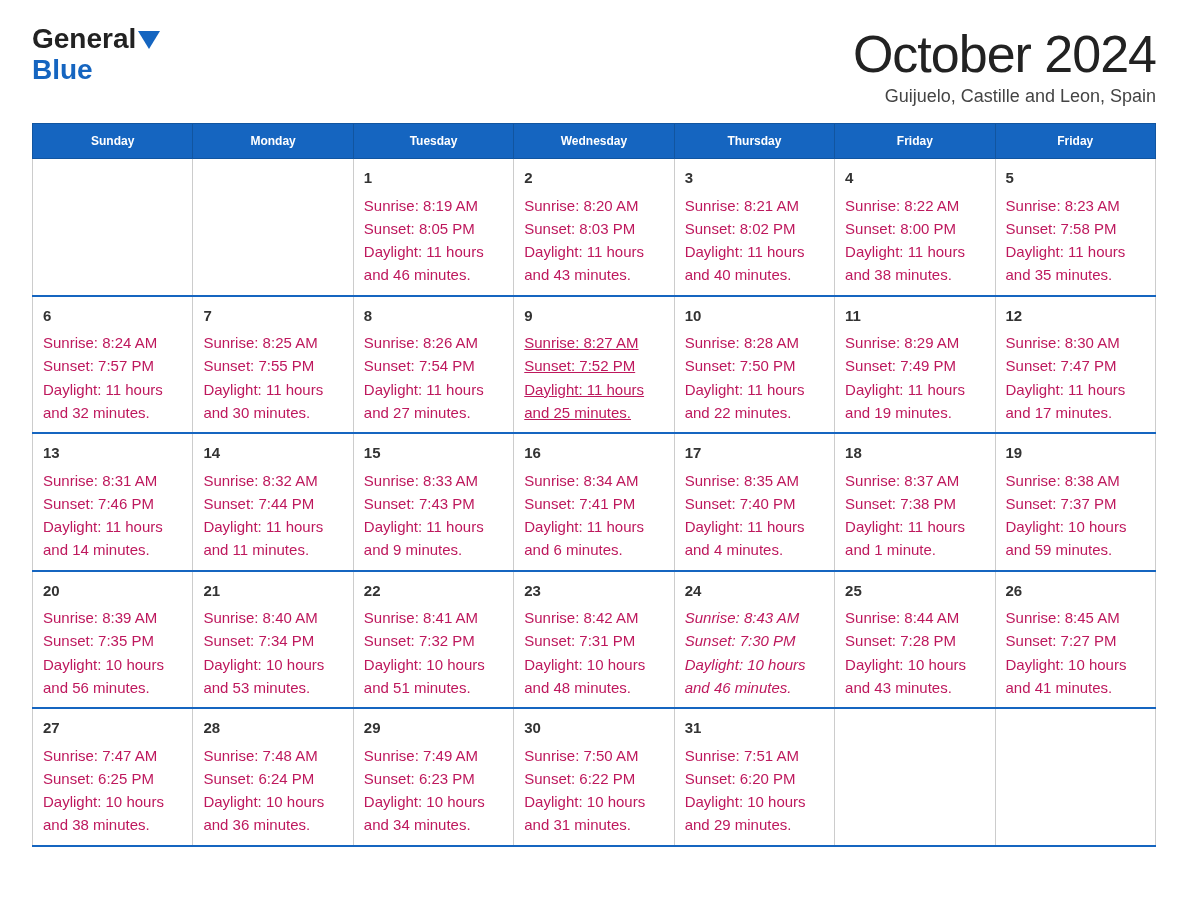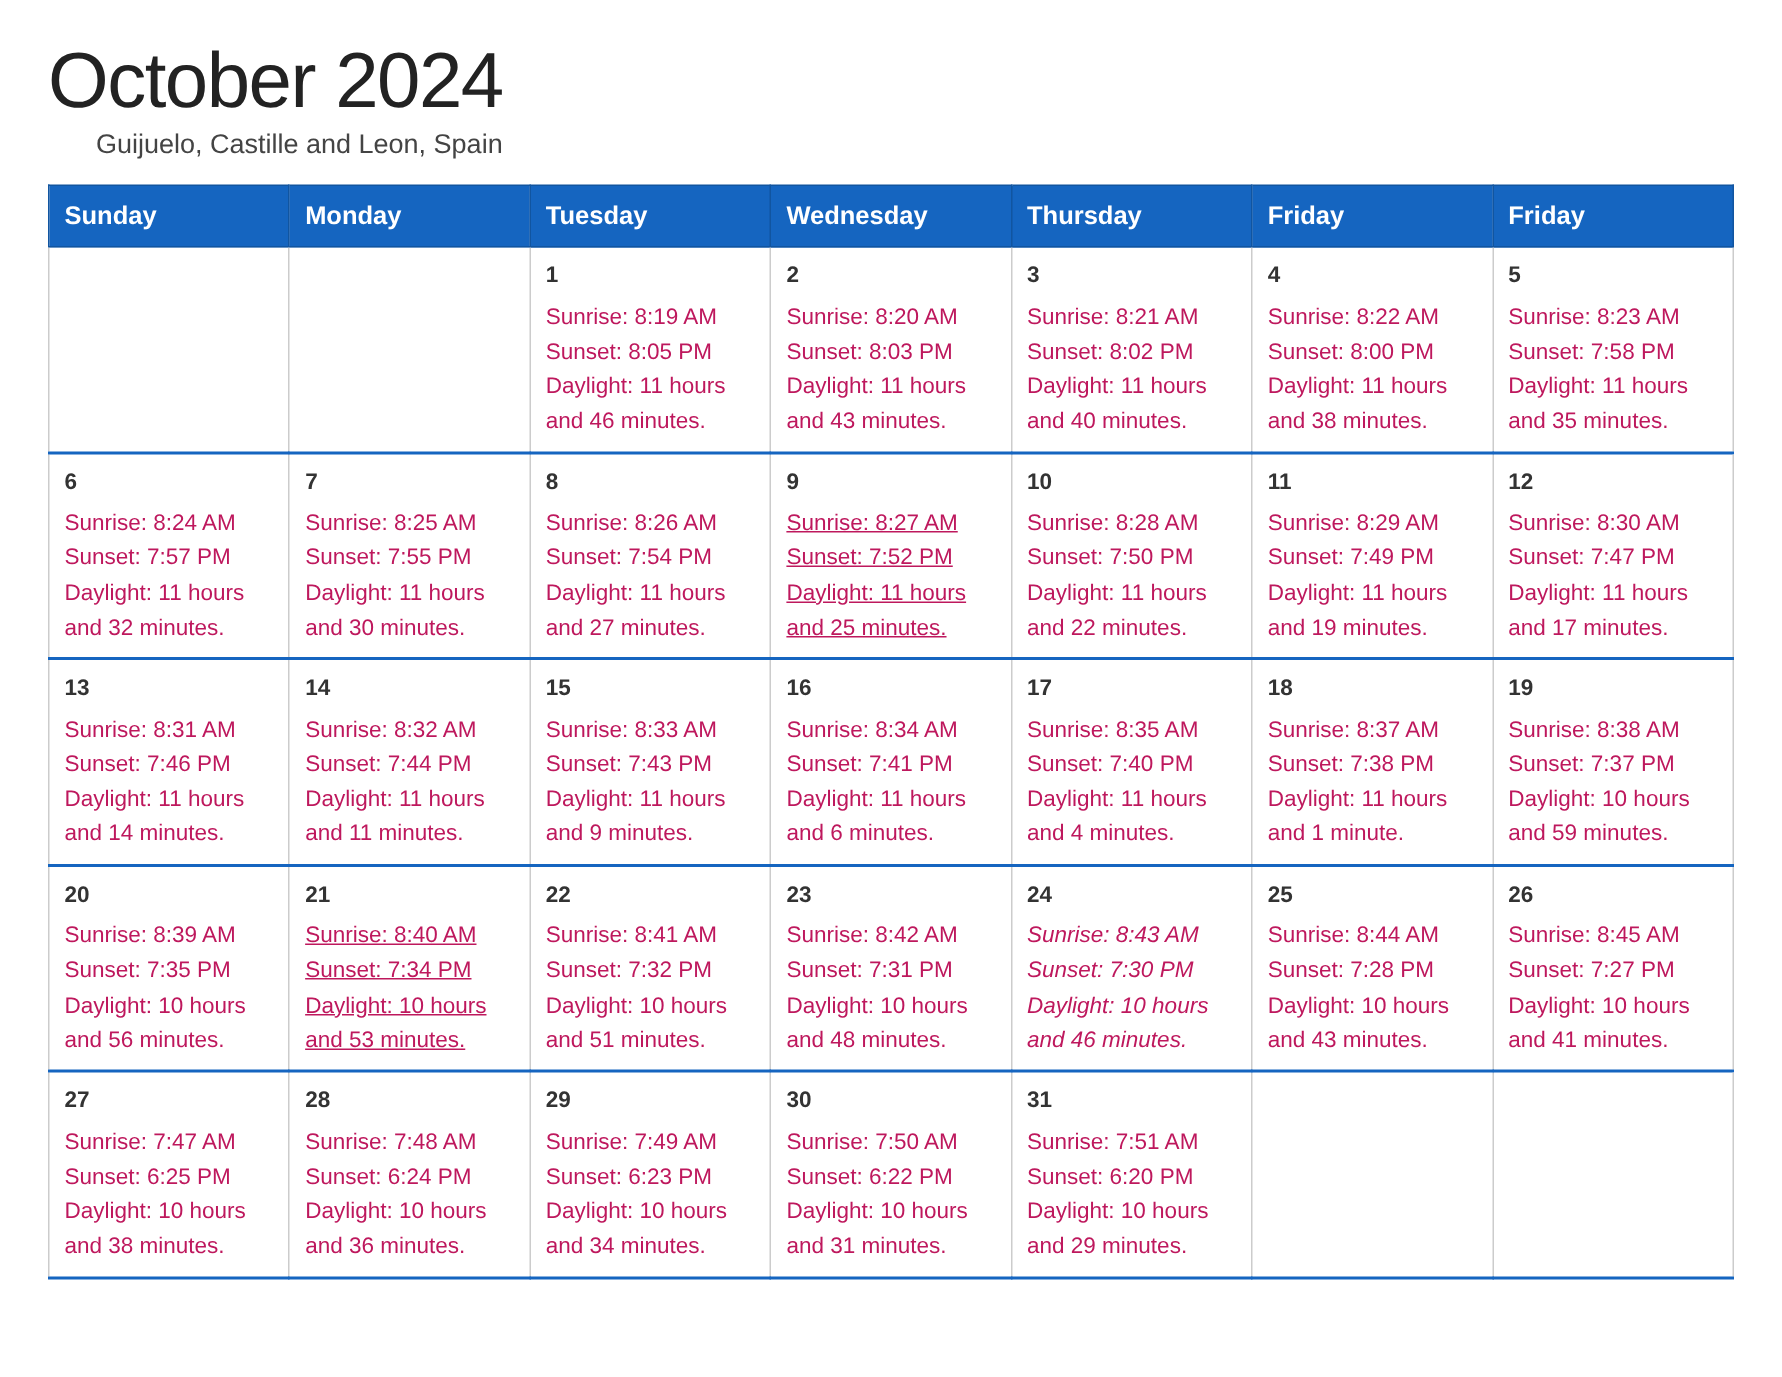--- a/index.html
+++ b/index.html
@@ -44,23 +44,23 @@
     }
     .calendar {
       width: 100%;
       border-collapse: collapse;
       margin-top: 16px;
     }
     .calendar thead tr th {
       background-color: #1565c0;
       color: #fff;
       padding: 10px 10px;
-      font-size: 17px;
+      font-size: 12px;
       font-weight: 600;
-      text-align: left;
+      text-align: center;
       border: 1px solid #1155a0;
     }
     .calendar tbody tr td {
       border: 1px solid #ccc;
       vertical-align: top;
       padding: 8px 10px;
       width: 14.28%;
       min-height: 110px;
       font-size: 13px;
       line-height: 1.5;
@@ -80,20 +80,29 @@
       line-height: 1.55;
     }
     .empty-cell {
       background: #fff;
     }
   </style>
 </head>
 <body>
 
 <div class="header-row">
+  <div class="logo">
+    <div style="display:flex;align-items:center;">
+      <span class="logo-text">General</span>
+      <svg width="22" height="18" viewBox="0 0 22 18" style="margin-left:2px;margin-top:2px;">
+        <polygon points="0,0 22,0 11,18" fill="#1565c0"></polygon>
+      </svg>
+    </div>
+    <span class="logo-text blue" style="font-size:28px;font-weight:bold;color:#1565c0;">Blue</span>
+  </div>
   <div class="title-block">
     <div class="main-title">October 2024</div>
     <div class="subtitle">Guijuelo, Castille and Leon, Spain</div>
   </div>
 </div>
 
 <table class="calendar">
   <thead>
     <tr id="header-row">
         <th>Sunday</th>
@@ -250,21 +259,21 @@
       <tr>
         <td>
           <div class="day-number">20</div>
           <div class="day-info" style="white-space: pre-line;">Sunrise: 8:39 AM
 Sunset: 7:35 PM
 Daylight: 10 hours
 and 56 minutes.</div>
         </td>
         <td>
           <div class="day-number">21</div>
-          <div class="day-info" style="white-space: pre-line; text-decoration: underline;">Sunrise: 8:40 AM
+          <div class="day-info" style="white-space: pre-line;">Sunrise: 8:40 AM
 Sunset: 7:34 PM
 Daylight: 10 hours
 and 53 minutes.</div>
         </td>
         <td>
           <div class="day-number">22</div>
           <div class="day-info" style="white-space: pre-line;">Sunrise: 8:41 AM
 Sunset: 7:32 PM
 Daylight: 10 hours
 and 51 minutes.</div>

